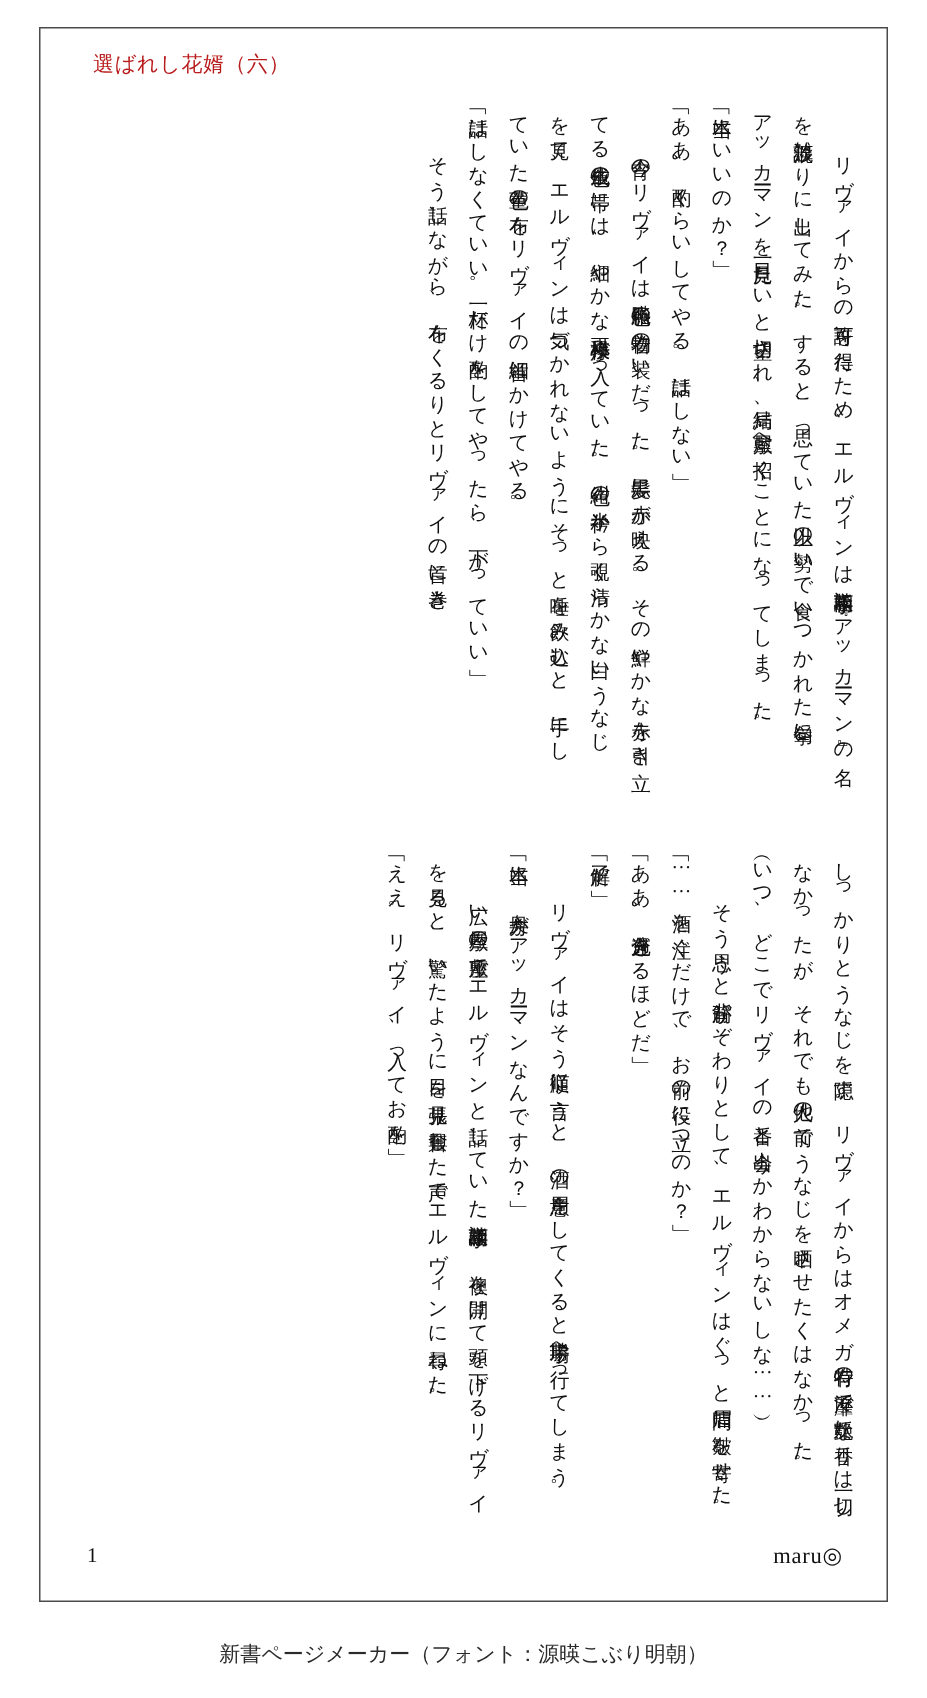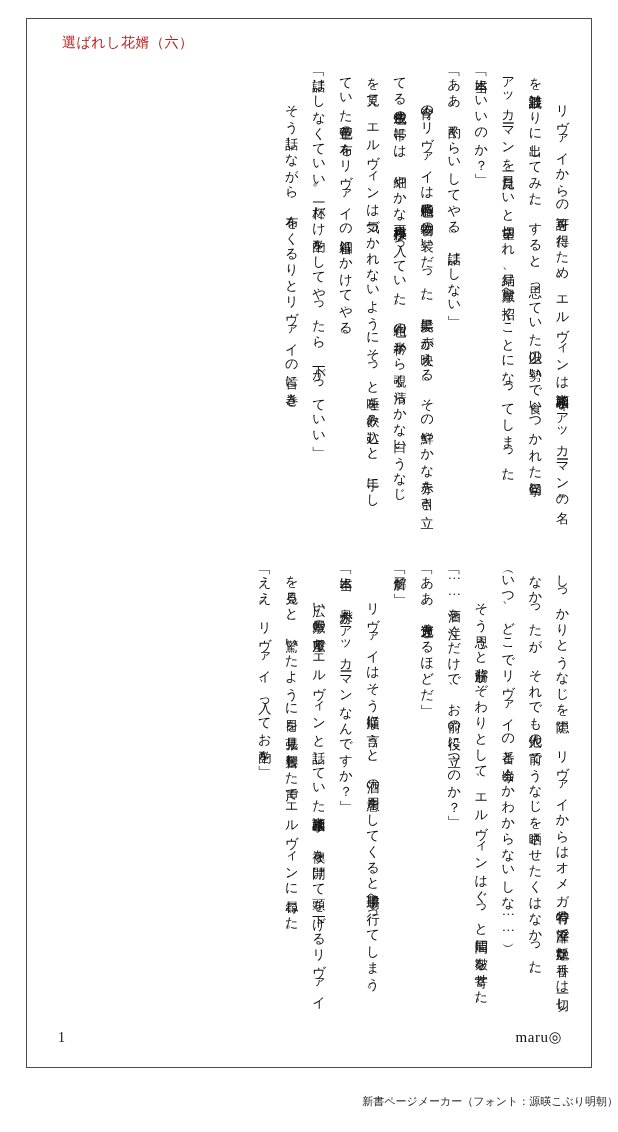--- a/index.html
+++ b/index.html
@@ -53,22 +53,22 @@
     top: 1028px;
     font-size: 15px;
     color: #111;
     letter-spacing: 0.5px;
   }
   .footer-note {
     position: absolute;
     left: 0;
     top: 1094px;
     width: 618px;
-    text-align: right;
-    font-size: 11px;
+    text-align: center;
+    font-size: 14px;
     color: #2a2a2a;
   }
   .body-wrap {
     position: absolute;
     left: 44px;
     top: 68px;
     width: 532px;
     height: 950px;
   }
   .column-block {

